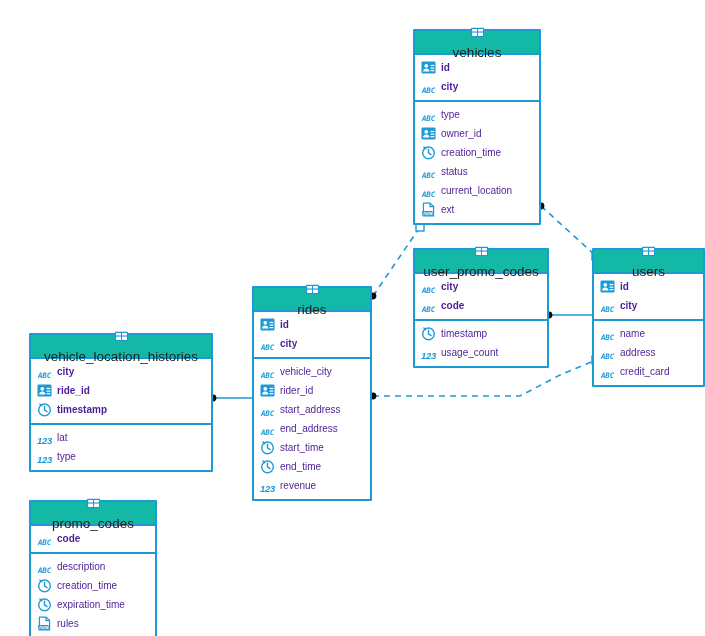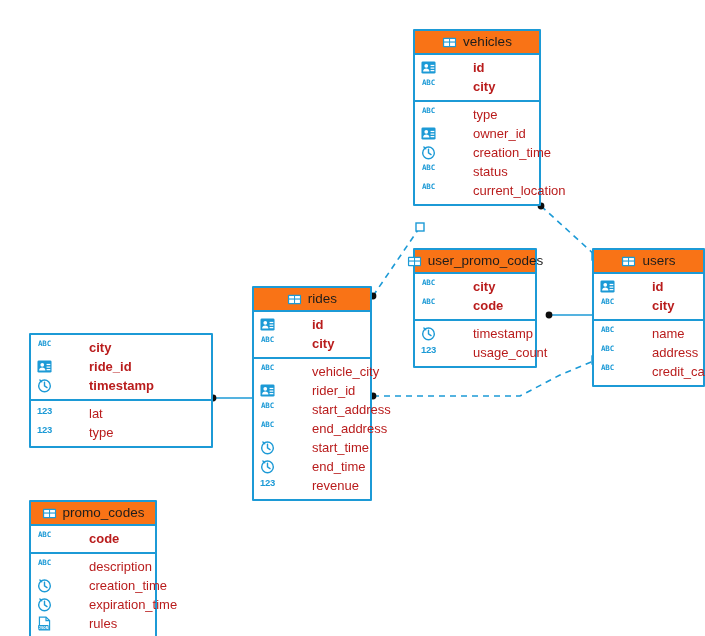--- a/index.html
+++ b/index.html
@@ -31,28 +31,29 @@
 
   .er-table {
     position: absolute;
     box-sizing: border-box;
     border: 2px solid #1c9ad6;
     background: #ffffff;
     border-radius: 1px;
   }
   .tbl-header {
     box-sizing: border-box;
-    background: #f97316;
+    background: #14b8a6;
     border-bottom: 2px solid #1c9ad6;
     height: 24px;
     display: flex;
     align-items: center;
     justify-content: center;
     gap: 6px;
     padding: 0 7px;
+    flex-direction: column;
   }
   .tbl-name {
     font-size: 13.5px;
     color: #1d1d1d;
     white-space: nowrap;
     line-height: 1;
   }
   .field-group {
     box-sizing: border-box;
     padding: 3px 0 4px 0;
@@ -62,35 +63,35 @@
   }
   .field {
     display: flex;
     align-items: center;
     gap: 5px;
     height: 19px;
     padding: 0 6px;
     white-space: nowrap;
   }
   .field-label {
-    font-size: 13px;
-    color: #b91c1c;
+    font-size: 10px;
+    color: #4c1d95;
     line-height: 1;
-    margin-left: 32px;
   }
   .field.pk .field-label {
     font-weight: bold;
   }
   .ico {
     display: inline-flex;
-    align-items: flex-start;
+    align-items: flex-end;
     justify-content: center;
     width: 15px;
     height: 15px;
     flex: 0 0 15px;
+    font-style: italic;
   }
   .ico svg { display: block; }
   .ico-abc {
     font-family: "DejaVu Sans Mono", monospace;
     font-size: 7.5px;
     font-weight: bold;
     color: #1c9ad6;
     letter-spacing: -0.2px;
     line-height: 1;
   }
@@ -202,23 +203,34 @@
               <span class="ico-abc">ABC</span>
             </span>
             <span class="field-label">status</span>
           </div>
           <div class="field">
             <span class="ico">
               <span class="ico-abc">ABC</span>
             </span>
             <span class="field-label">current_location</span>
           </div>
+          <div class="field">
+            <span class="ico">
+              <svg width="15" height="15" viewBox="0 0 16 16">
+                <path d="M2.6 1.2h7l3.8 3.7v9.9H2.6z" fill="#ffffff" stroke="#1c9ad6" stroke-width="1.3"></path>
+                <path d="M9.6 1.4v3.6h3.6" fill="none" stroke="#1c9ad6" stroke-width="1.3"></path>
+                <rect x="1.2" y="9.6" width="11.2" height="5" rx="0.8" fill="#1c9ad6"></rect>
+                <text x="6.8" y="13.6" font-family="DejaVu Sans Mono, monospace" font-size="4.3" font-weight="bold" fill="#ffffff" text-anchor="middle">JSON</text>
+              </svg>
+            </span>
+            <span class="field-label">ext</span>
+          </div>
         </div>
       </div>
-      <div class="er-table" style="left: 413px; top: 248px; width: 124px;">
+      <div class="er-table" style="left: 413px; top: 248px; width: 136px;">
         <div class="tbl-header">
           <span class="ico">
             <svg width="15" height="15" viewBox="0 0 16 16">
               <rect x="1" y="3" width="14" height="10" rx="1" fill="#1c9ad6"></rect>
               <rect x="2.3" y="4.3" width="5.2" height="2.6" fill="#ffffff"></rect>
               <rect x="8.6" y="4.3" width="5.2" height="2.6" fill="#ffffff"></rect>
               <rect x="2.3" y="8.1" width="5.2" height="3.6" fill="#ffffff"></rect>
               <rect x="8.6" y="8.1" width="5.2" height="3.6" fill="#ffffff"></rect>
             </svg>
           </span>
@@ -400,20 +412,32 @@
           </div>
           <div class="field">
             <span class="ico">
               <span class="ico-123">123</span>
             </span>
             <span class="field-label">revenue</span>
           </div>
         </div>
       </div>
       <div class="er-table" style="left: 29px; top: 333px; width: 184px;">
+        <div class="tbl-header">
+          <span class="ico">
+            <svg width="15" height="15" viewBox="0 0 16 16">
+              <rect x="1" y="3" width="14" height="10" rx="1" fill="#1c9ad6"></rect>
+              <rect x="2.3" y="4.3" width="5.2" height="2.6" fill="#ffffff"></rect>
+              <rect x="8.6" y="4.3" width="5.2" height="2.6" fill="#ffffff"></rect>
+              <rect x="2.3" y="8.1" width="5.2" height="3.6" fill="#ffffff"></rect>
+              <rect x="8.6" y="8.1" width="5.2" height="3.6" fill="#ffffff"></rect>
+            </svg>
+          </span>
+          <span class="tbl-name">vehicle_location_histories</span>
+        </div>
         <div class="field-group pk-group">
           <div class="field pk">
             <span class="ico">
               <span class="ico-abc">ABC</span>
             </span>
             <span class="field-label">city</span>
           </div>
           <div class="field pk">
             <span class="ico">
               <svg width="15" height="15" viewBox="0 0 16 16">

